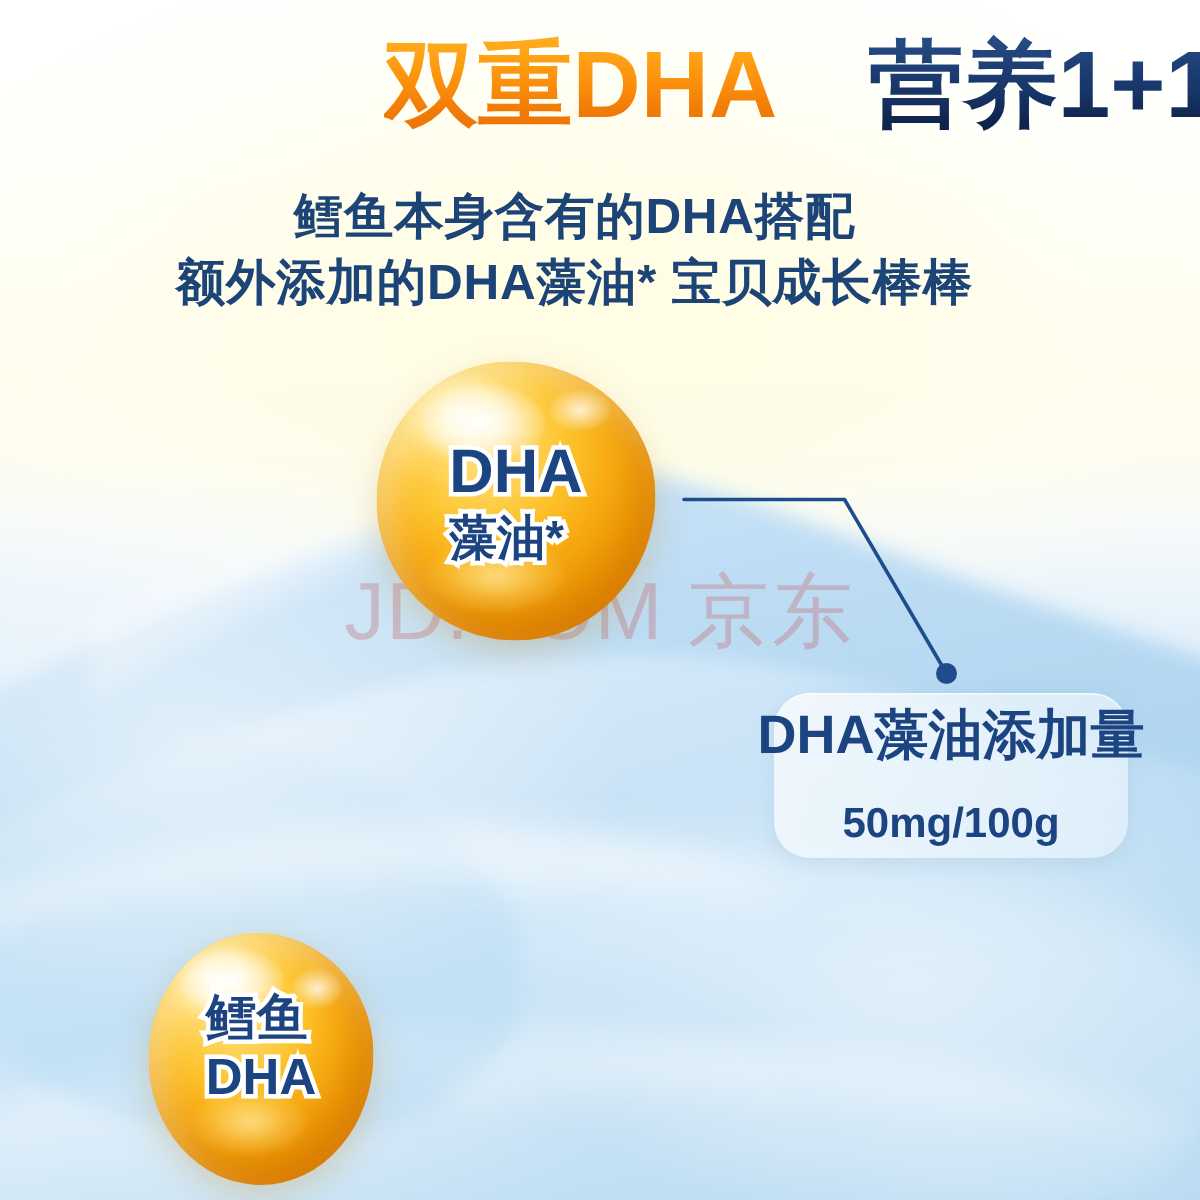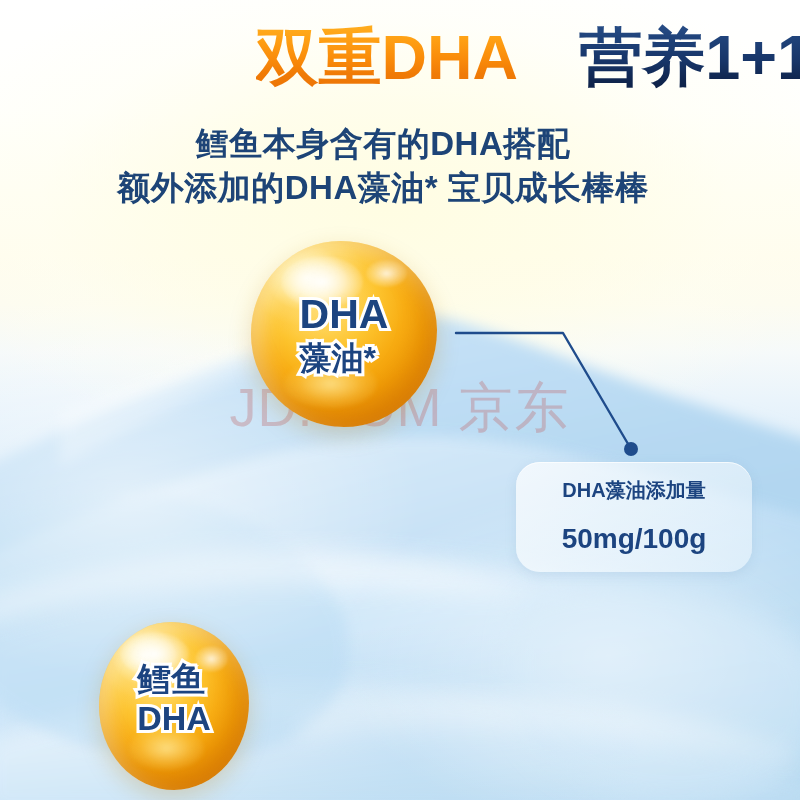--- a/index.html
+++ b/index.html
@@ -328,21 +328,21 @@
   .co-line .stroke {
     position: absolute;
     left: 0;
     right: 0;
     top: 0;
     color: #ffffff;
     -webkit-text-stroke: 5px #ffffff;
     text-shadow: 0 2px 2px rgba(170,180,195,0.25);
     z-index: -1;
   }
-  .co-line.c1 { font-size: 20px; }
+  .co-line.c1 { font-size: 36px; }
   .co-line.c2 { font-size: 28px; margin-top: 20px; }
 </style>
 </head>
 <body>
 
 <div id="poster">
 
   <div class="bg-layer bg-base"></div>
   <div class="bg-layer bg-cream-glow"></div>
 

